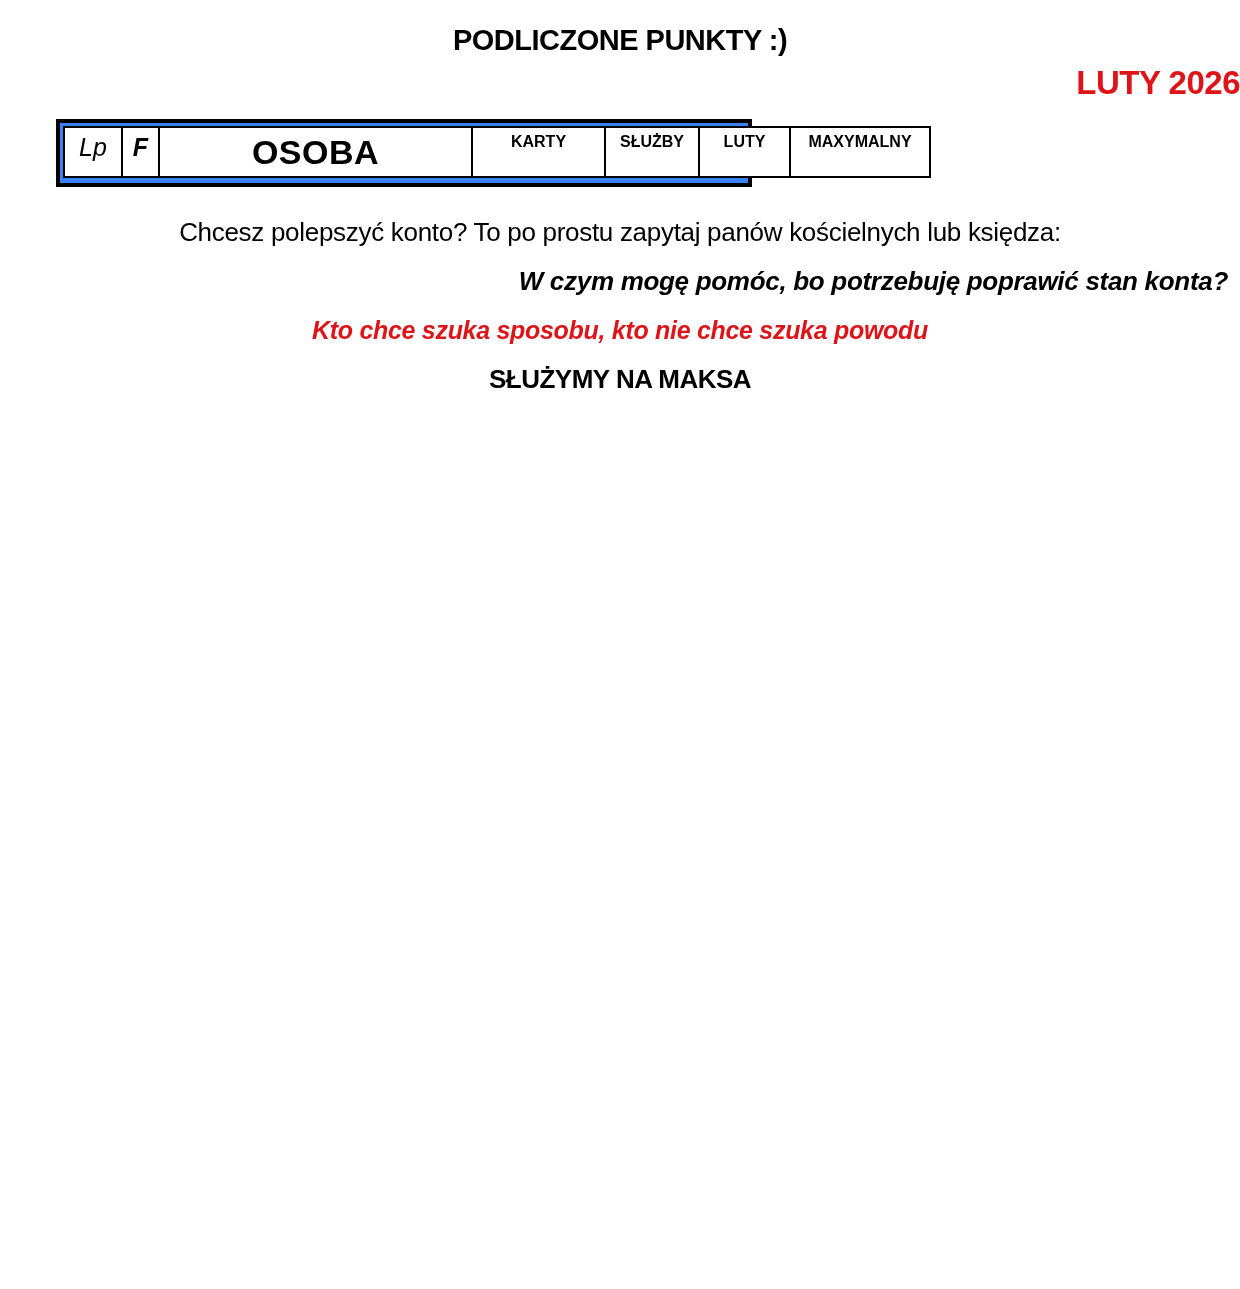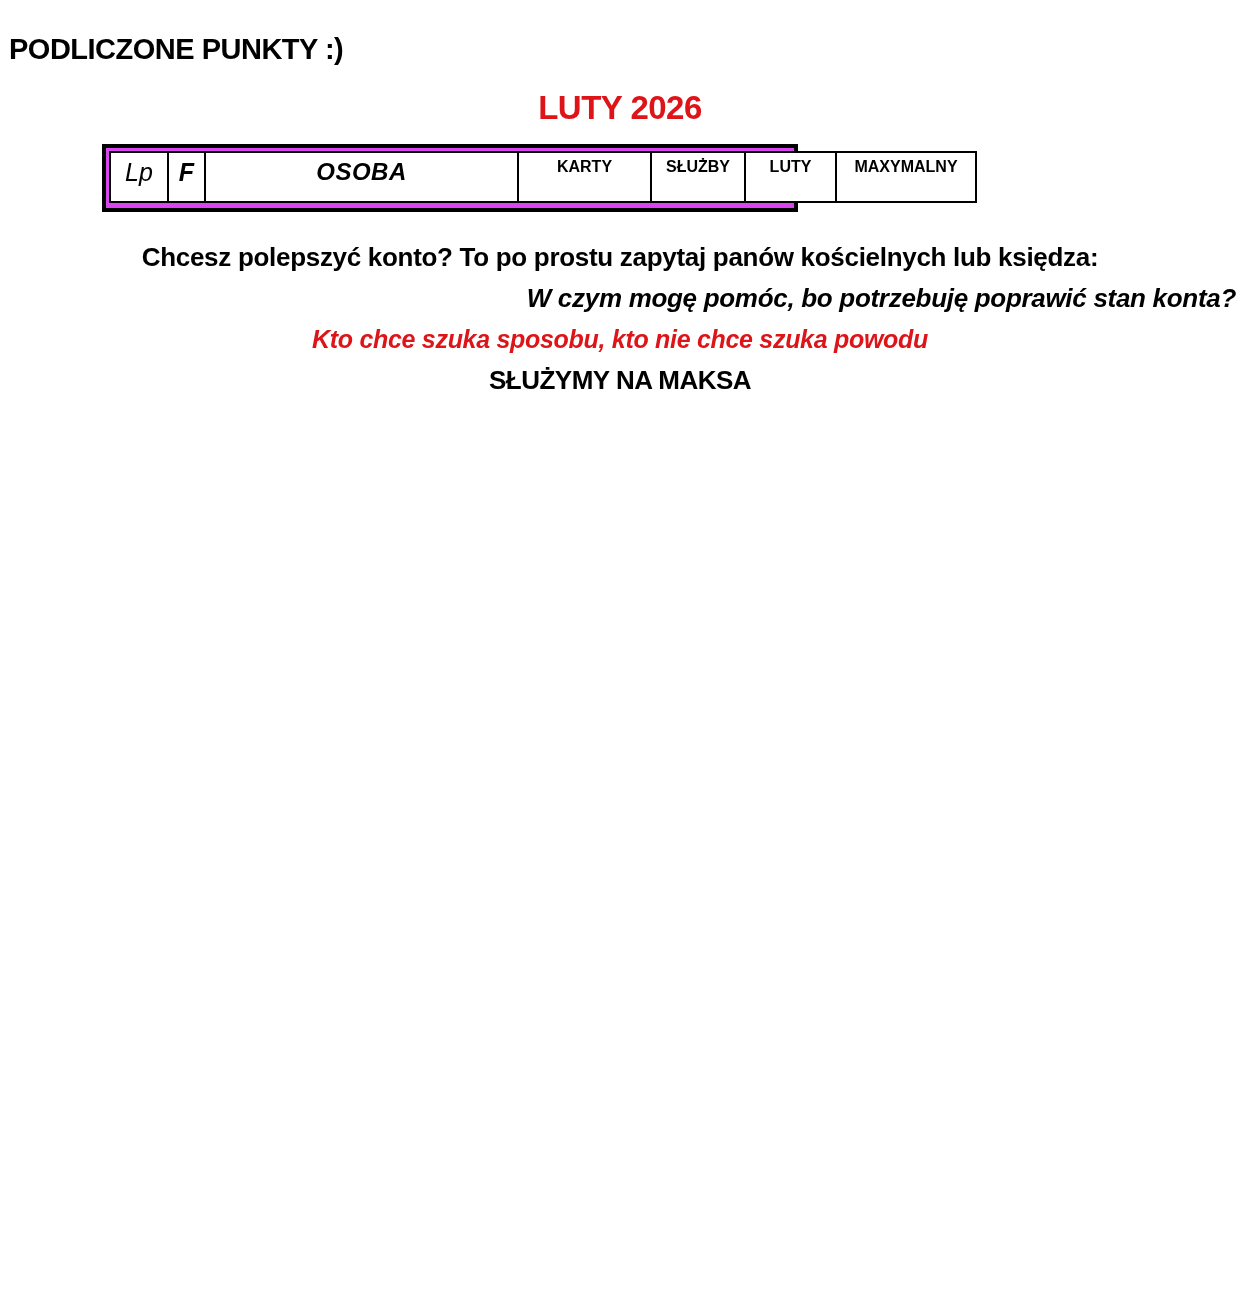--- a/index.html
+++ b/index.html
@@ -14,38 +14,39 @@
   }
   body {
     width: 1240px; height: 1289px;
     overflow: hidden;
     font-family: "Liberation Sans", sans-serif;
     color: var(--ink);
   }
   .page { width: 1240px; height: 1289px; position: relative; }
 
   .title {
-    margin: 9px; padding-top: 24px;
+    margin: 0; padding-top: 24px;
+    text-align: center;
     font-size: 29px; font-weight: 700;
     letter-spacing: -0.5px;
   }
   .subtitle {
-    margin: 16px; padding-top: 7px;
-    text-align: center;
+    margin: 0; padding-top: 7px;
+    text-align: right;
     font-size: 33px; font-weight: 700;
     letter-spacing: -0.5px;
     color: var(--red);
   }
 
   .table-outer {
-    margin: 17px 0 0 102px;
+    margin: 17px 0 0 56px;
     width: 696px;
     border: 4px solid var(--ink);
     padding: 3px;
-    background: #d946ef;
+    background: #3b82f6;
   }
   table {
     border-collapse: collapse;
     table-layout: fixed;
     width: 866px;
   }
   col.c1 { width: 58px; }
   col.c2 { width: 37px; }
   col.c3 { width: 313px; }
   col.c4 { width: 133px; }
@@ -60,27 +61,27 @@
   }
 
   .head th {
     height: 50px;
     vertical-align: top;
     padding-top: 5px;
     background: #fff;
   }
   .hdr-lp   { font-size: 25px; font-weight: 400; font-style: italic; }
   .hdr-f    { font-size: 25px; font-weight: 700; font-style: italic; }
-  .hdr-osoba{ font-size: 24px; font-weight: 700; font-style: italic; letter-spacing: 0.5px; }
+  .hdr-osoba{ font-size: 34px; font-weight: 700; letter-spacing: 0.5px; }
   .hdr-small{ font-size: 16px; font-weight: 700; padding-top: 7px; }
 
   .body-tbl { margin-top: 2px; border-top: 4px solid var(--ink); }
 
   .footer { margin-top: 26px; text-align: center; }
-  .footer p { margin: 4px; font-weight: bold; }
+  .footer p { margin: 12px; }
   .f1 { font-size: 26px; font-weight: 400; line-height: 38px; letter-spacing: -0.3px; }
   .f2 { font-size: 26px; font-weight: 700; font-style: italic; line-height: 37px; letter-spacing: -0.3px; text-align: right; }
   .f3 { font-size: 25px; font-weight: 700; font-style: italic; line-height: 36px; color: var(--red); letter-spacing: -0.3px; }
   .f4 { font-size: 26px; font-weight: 700; line-height: 38px; letter-spacing: -0.5px; text-align: center; }
 </style>
 </head>
 <body>
 
 <div class="page">
 

